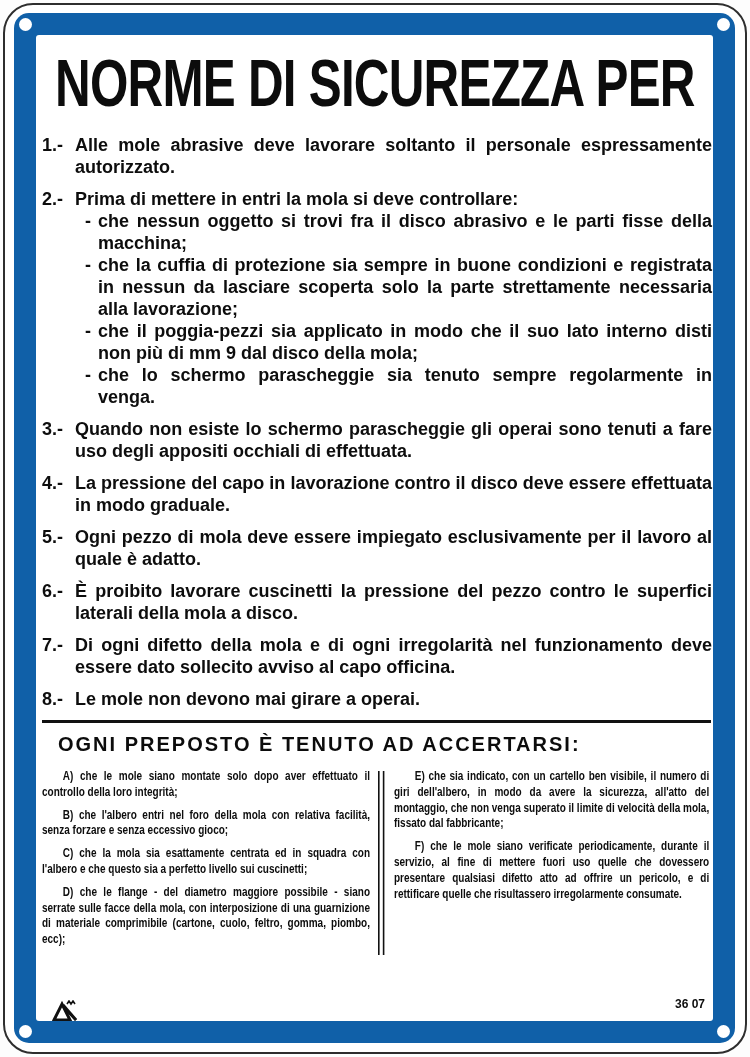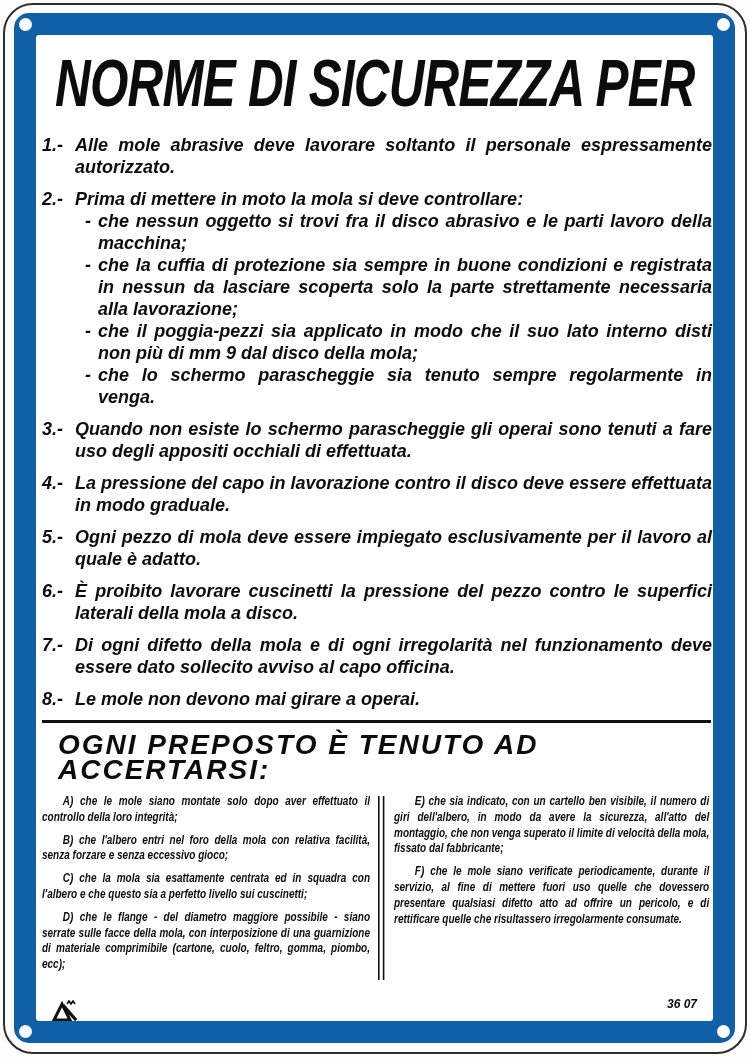--- a/index.html
+++ b/index.html
@@ -20,60 +20,60 @@
   .blue-inner {
     position:absolute; left:22px; top:22px; right:22px; bottom:22px;
     background:#ffffff; border-radius:3px;
   }
   .screw { position:absolute; width:13px; height:13px; border-radius:50%; background:#ffffff; }
   .screw.tl { left:5px; top:5px; }
   .screw.tr { right:5px; top:5px; }
   .screw.bl { left:5px; bottom:5px; }
   .screw.br { right:5px; bottom:5px; }
 
-  .content { position:absolute; left:36px; top:35px; width:677px; height:986px;font-style:italic; }
+  .content { position:absolute; left:36px; top:35px; width:677px; height:986px; }
 
   h1.title { margin:14px 0 0 19px; padding:0; }
   .title-line {
     display:inline-block; white-space:nowrap;
     font-size:66px; line-height:68px; font-weight:bold; letter-spacing:-1px;
     transform-origin:left center; color:#0c0c0c;
   }
   h1.title .row { height:68px; }
 
   .rules { margin:17px 0 0 6px; padding-right:1px; }
   .rule { display:flex; margin-bottom:10px; font-size:18px; line-height:22px; font-weight:bold; }
   .rule-num { flex:0 0 33px; }
   .rule-body { flex:1; text-align:justify; }
   .sub { display:flex; margin-left:10px; }
   .sub-dash { flex:0 0 13px; }
   .sub-text { flex:1; text-align:justify; }
 
   .section-divider { border:0; border-top:3.5px solid #111; margin:5px 2px 0 6px; }
 
   h2.section-heading {
-    margin:9px 0 0 22px; font-size:28px; line-height:25px; font-weight:bold;
+    margin:9px 0 0 22px; font-size:20px; line-height:25px; font-weight:bold;
     letter-spacing:2px; color:#0c0c0c;
   }
 
   .columns {
     display:flex; margin:12px 0 0 6px; width:834px;
     transform:scaleX(0.80); transform-origin:left top;
   }
   .col { font-size:12.5px; line-height:15.8px; font-weight:bold; text-align:justify; }
   .col-left { flex:0 0 410px; }
   .col-right { flex:1; }
   .col-divider {
     flex:0 0 4px; border-left:2.5px solid #111; border-right:2.5px solid #111;
     margin:2px 12px 0 10px;
   }
   .check { margin:0 0 7px 0; text-indent:26px; }
 
   .logo { position:absolute; left:16px; top:965px; }
-  .footer-code { position:absolute; right:16px; top:962px; font-size:12px; font-weight:bold; }
+  .footer-code { position:absolute; right:8px; top:962px; font-size:12px; font-weight:bold; }
 </style>
 </head>
 <body>
 
 <div class="page">
   <div class="plate-outline"></div>
 
   <div class="blue-band" id="blue-band" style="background: rgb(16, 96, 168);">
     <div class="screw tl"></div>
     <div class="screw tr"></div>
@@ -90,24 +90,24 @@
     <div class="rules" id="rules">
         <div class="rule">
           <span class="rule-num">1.-</span>
           <div class="rule-body">
             <div>Alle mole abrasive deve lavorare soltanto il personale espressamente autorizzato.</div>
           </div>
         </div>
         <div class="rule">
           <span class="rule-num">2.-</span>
           <div class="rule-body">
-            <div>Prima di mettere in moto la mola si deve controllare:</div>
+            <div>Prima di mettere in entri la mola si deve controllare:</div>
             <div class="sub">
               <span class="sub-dash">-</span>
-              <div class="sub-text">che nessun oggetto si trovi fra il disco abrasivo e le parti lavoro della macchina;</div>
+              <div class="sub-text">che nessun oggetto si trovi fra il disco abrasivo e le parti fisse della macchina;</div>
             </div>
             <div class="sub">
               <span class="sub-dash">-</span>
               <div class="sub-text">che la cuffia di protezione sia sempre in buone condizioni e registrata in nessun da lasciare scoperta solo la parte strettamente necessaria alla lavorazione;</div>
             </div>
             <div class="sub">
               <span class="sub-dash">-</span>
               <div class="sub-text">che il poggia-pezzi sia applicato in modo che il suo lato interno disti non più di mm 9 dal disco della mola;</div>
             </div>
             <div class="sub">

